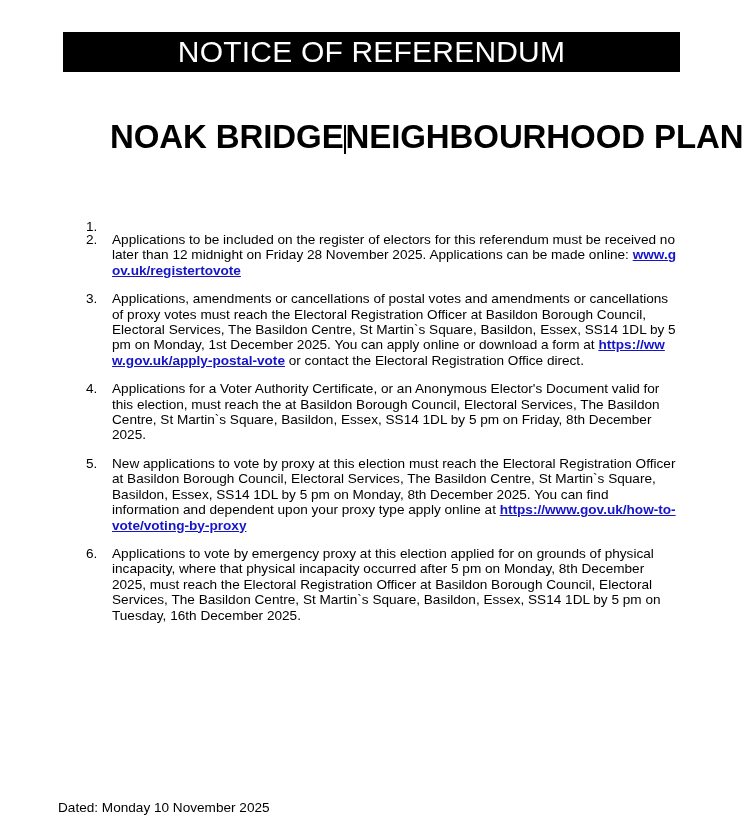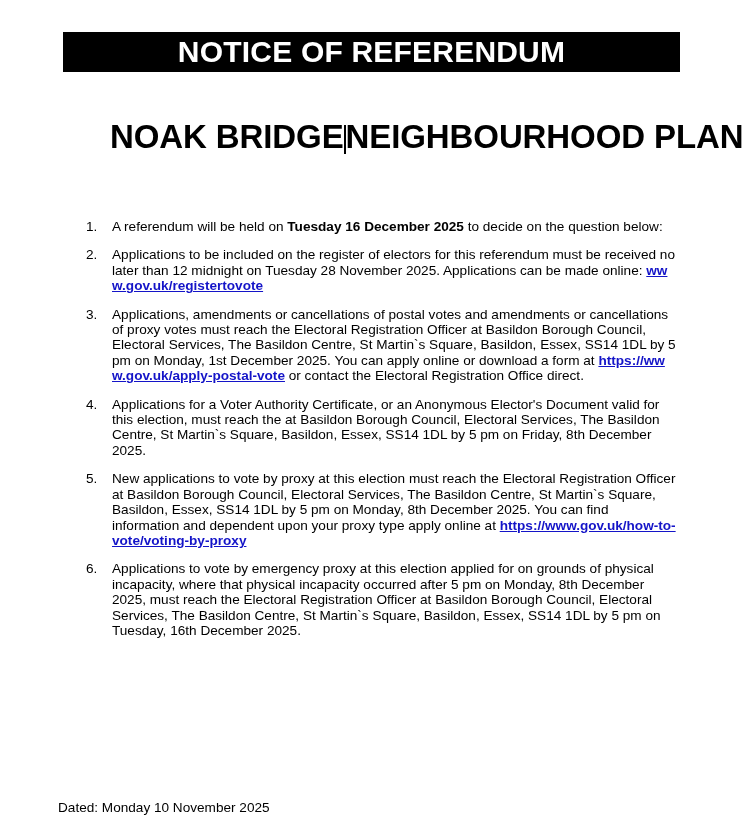--- a/index.html
+++ b/index.html
@@ -31,21 +31,21 @@
     width: 617px;
     height: 40px;
     background: #000000;
     display: flex;
     align-items: center;
     justify-content: center;
   }
   .banner-text {
     color: #ffffff;
     font-size: 30px;
-    font-weight: bold;
+    font-weight: normal;
     line-height: 30px;
     letter-spacing: 0.2px;
     white-space: nowrap;
   }
 
   
   .doc-title {
     position: absolute;
     left: 110px;
     top: 121px;
@@ -125,26 +125,25 @@
   </div>
 
   <div class="doc-title">
     <span>NOAK BRIDGE</span><span class="caret"></span><span>NEIGHBOURHOOD PLAN AREA</span>
   </div>
 
   <div class="body-block">
 
     <div class="item">
       <span class="item-num">1.</span>
-      <span class="item-text"><span>A referendum will be held on </span><b class="bolddate">Tuesday 16 December 2025</b><span> to decide on the question below:</span></span>
     </div>
 
     <div class="item">
       <span class="item-num">2.</span>
-      <span class="item-text"><span>Applications to be included on the register of electors for this referendum must be received no later than 12 midnight on Tuesday 28 November 2025. Applications can be made online: </span><a class="doclink" href="#">www.gov.uk/registertovote</a><span></span></span>
+      <span class="item-text"><span>Applications to be included on the register of electors for this referendum must be received no later than 12 midnight on Friday 28 November 2025. Applications can be made online: </span><a class="doclink" href="#">www.gov.uk/registertovote</a><span></span></span>
     </div>
 
     <div class="item">
       <span class="item-num">3.</span>
       <span class="item-text"><span>Applications, amendments or cancellations of postal votes and amendments or cancellations of proxy votes must reach the Electoral Registration Officer at Basildon Borough Council, Electoral Services, The Basildon Centre, St Martin`s Square, Basildon, Essex, SS14 1DL by 5 pm on Monday, 1st December 2025. You can apply online or download a form at </span><a class="doclink" href="#">https://www.gov.uk/apply-postal-vote</a><span> or contact the Electoral Registration Office direct.</span></span>
     </div>
 
     <div class="item">
       <span class="item-num">4.</span>
       <span class="item-text"><span>Applications for a Voter Authority Certificate, or an Anonymous Elector's Document valid for this election, must reach the at Basildon Borough Council, Electoral Services, The Basildon Centre, St Martin`s Square, Basildon, Essex, SS14 1DL by 5 pm on Friday, 8th December 2025.</span></span>

